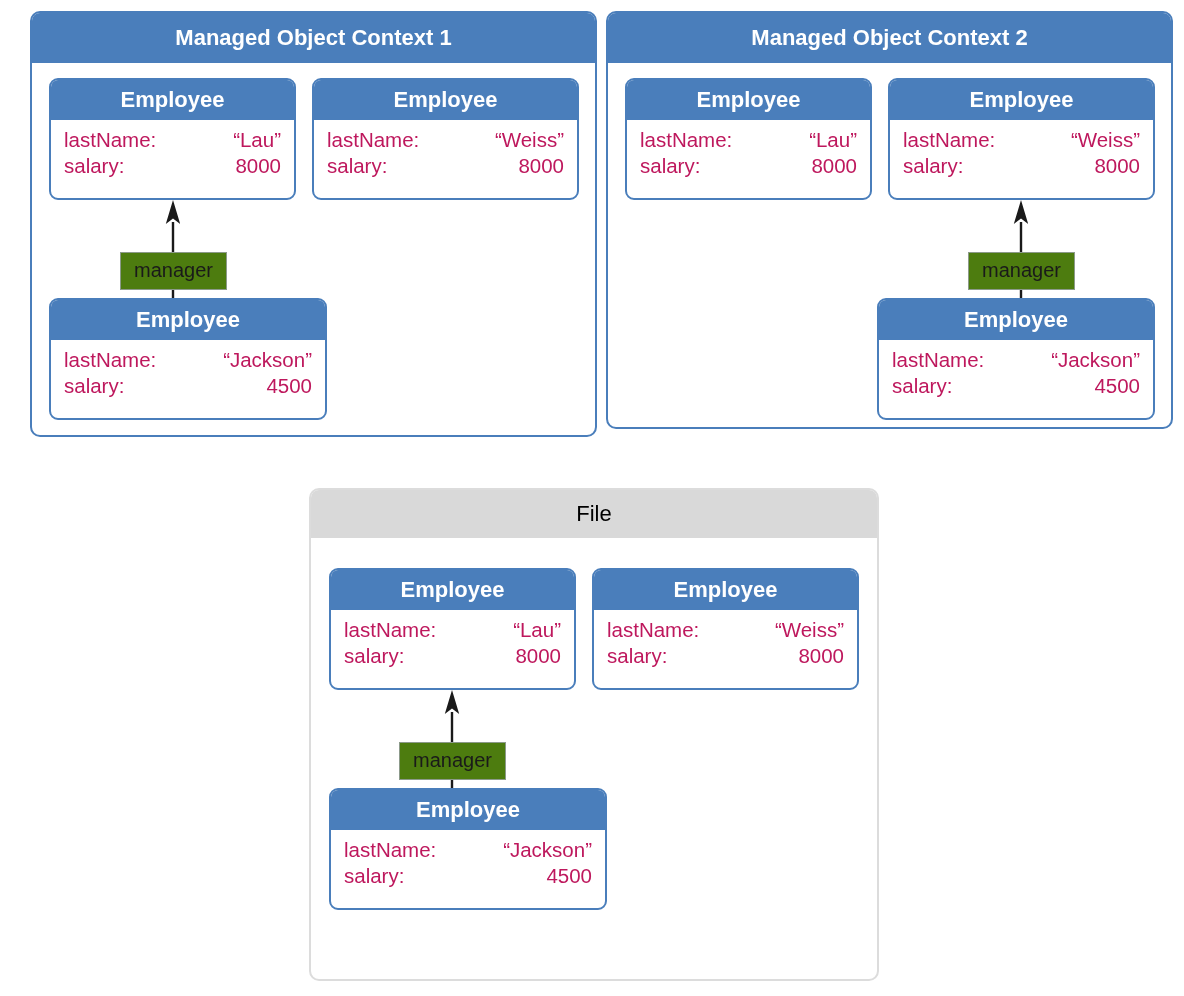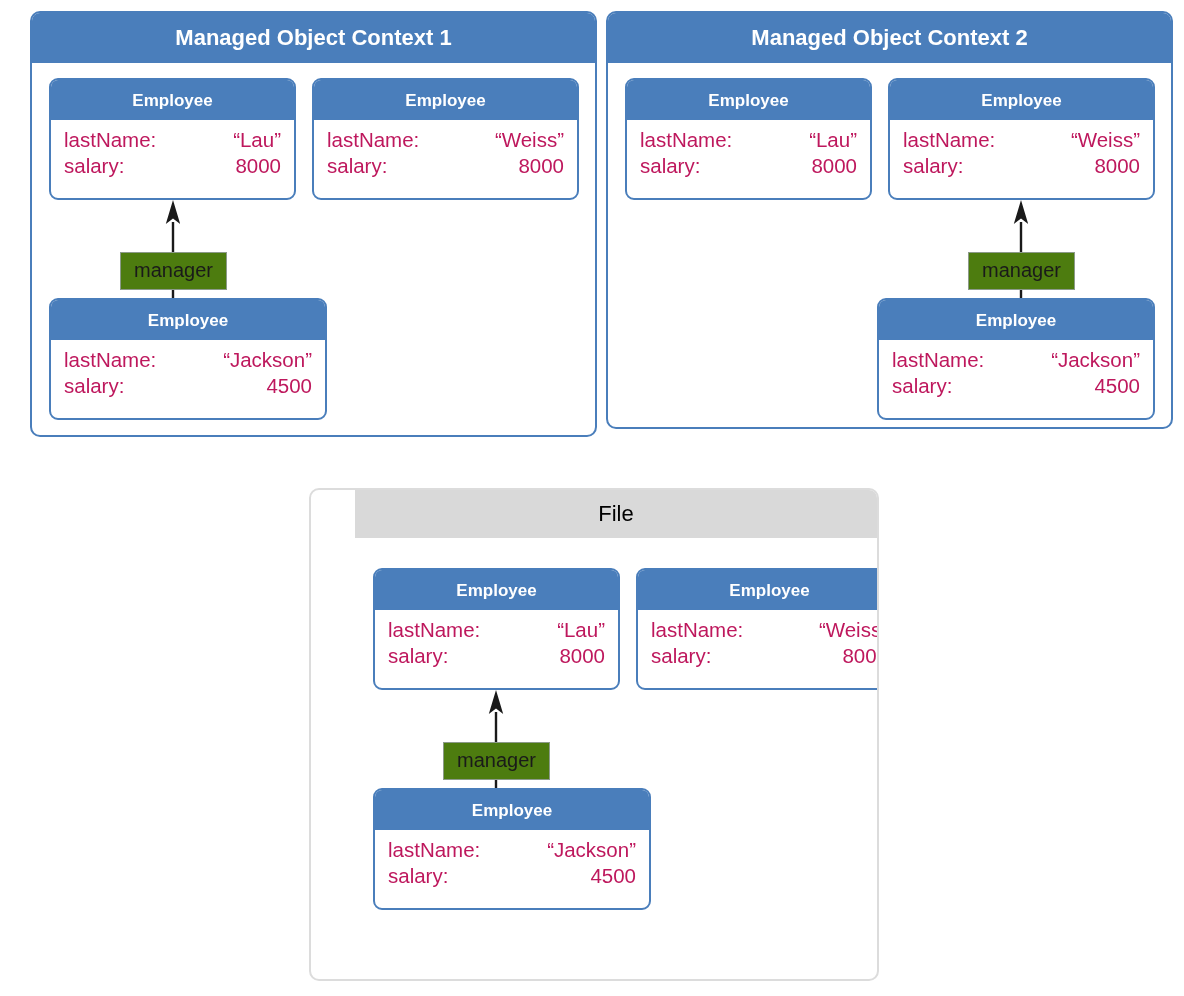--- a/index.html
+++ b/index.html
@@ -68,21 +68,21 @@
     border-radius: 9px;
     background: #ffffff;
     overflow: hidden;
     z-index: 3;
   }
   .card-title {
     box-sizing: border-box;
     height: 40px;
     background: #4A7EBB;
     color: #ffffff;
-    font-size: 17px;
+    font-size: 22px;
     font-weight: bold;
     display: flex;
     align-items: center;
     justify-content: center;
     line-height: 1;
   }
   .card-body {
     box-sizing: border-box;
     padding: 7px 13px 9px 13px;
     background: #ffffff;
@@ -229,21 +229,21 @@
         <div class="attr-row">
           <span class="attr-key">salary:</span>
           <span class="attr-val">4500</span>
         </div>
       </div>
     </div>
 
   </div>
 </div>
 
-<div class="panel file" style="left:309px; top:488px; width:570px; height:493px;padding-left:44px;">
+<div class="panel file" style="left:309px; top:488px; width:570px; height:493px;">
   <div class="panel-header">File</div>
   <div class="panel-body">
 
     <div class="card" style="left:18px; top:30px; width:247px; height:122px;">
       <div class="card-title">Employee</div>
       <div class="card-body">
         <div class="attr-row">
           <span class="attr-key">lastName:</span>
           <span class="attr-val">“Lau”</span>
         </div>

